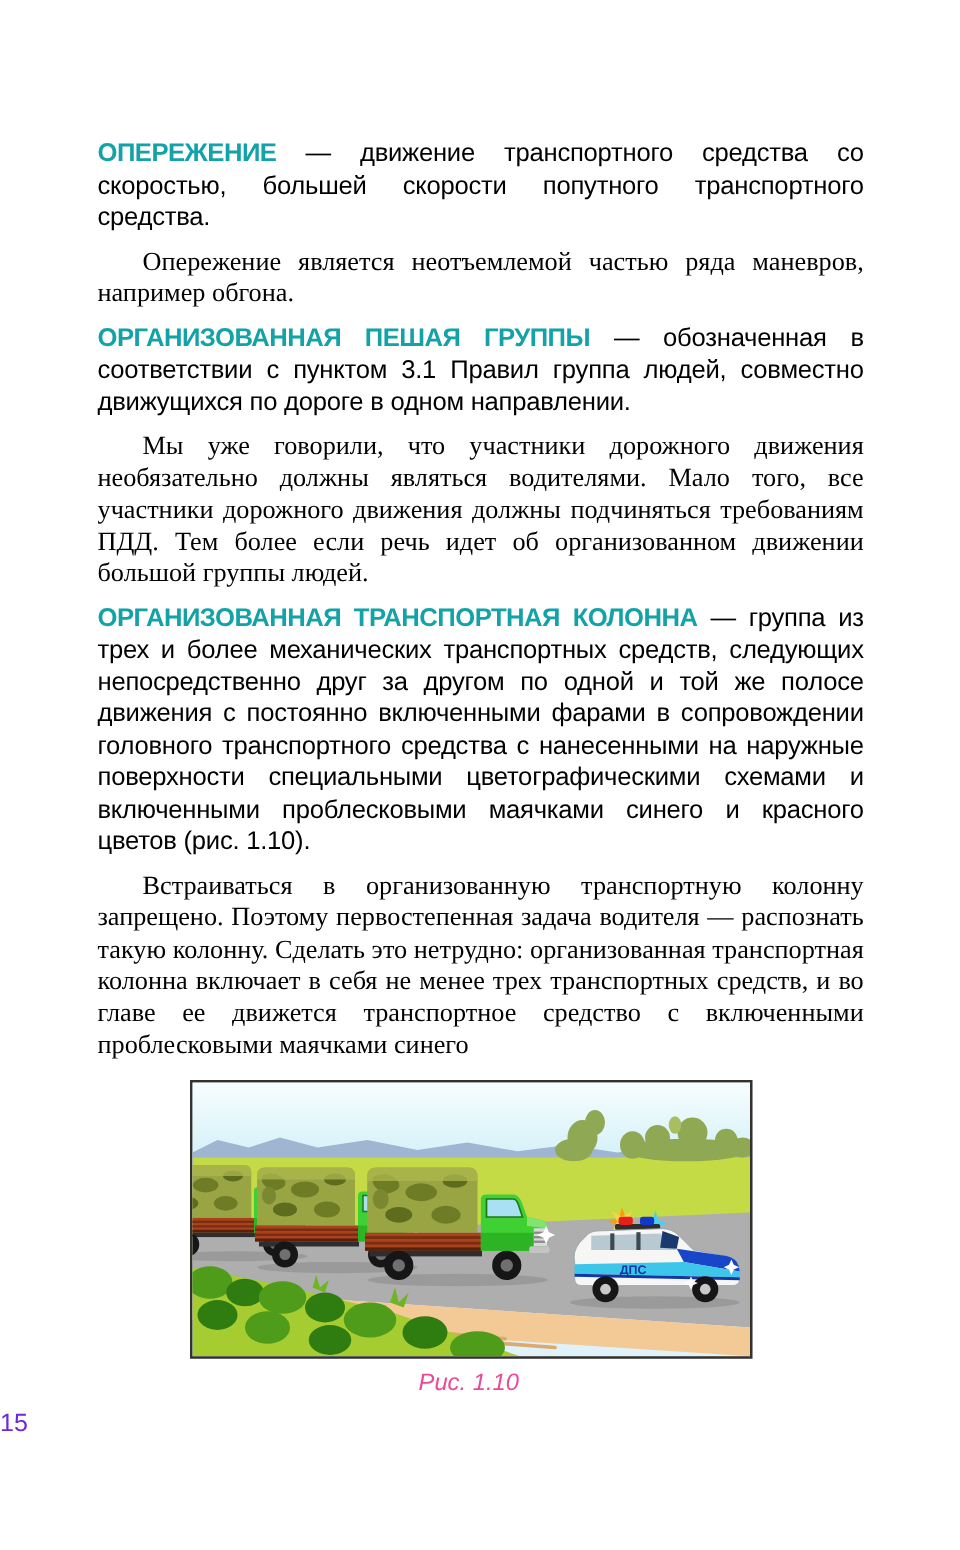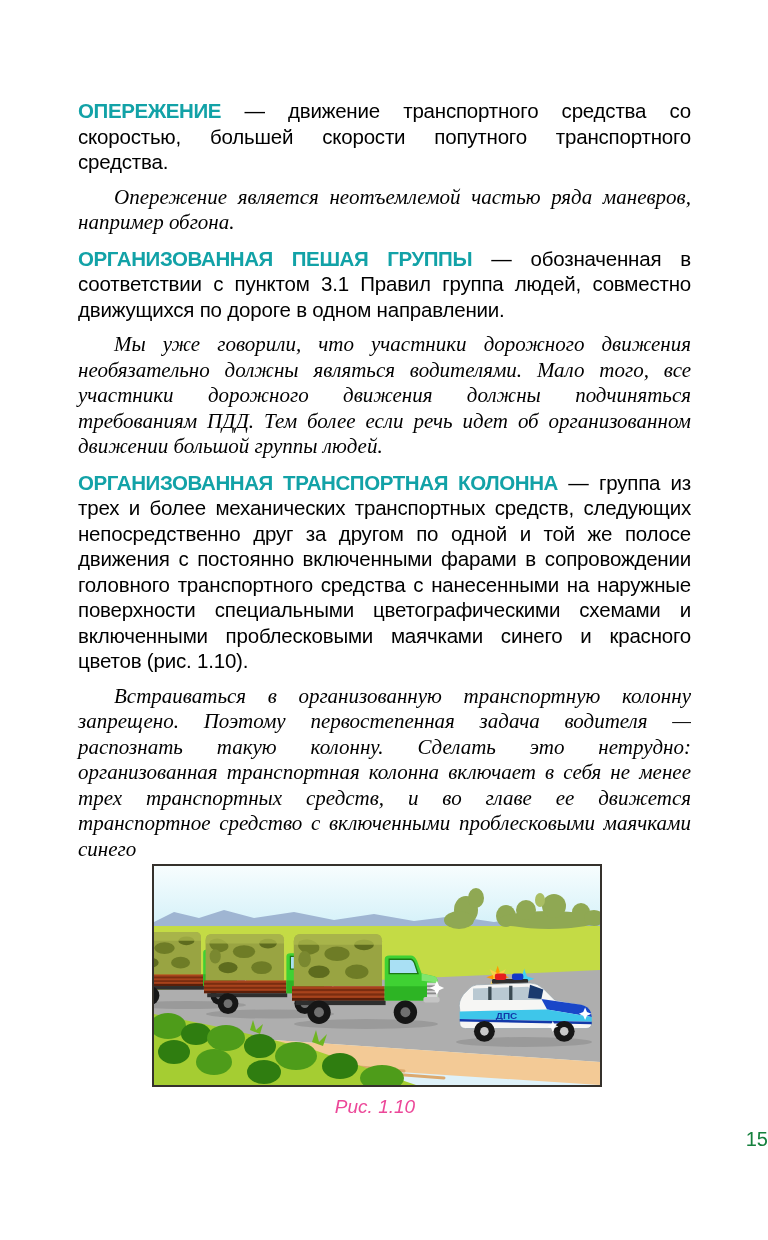--- a/index.html
+++ b/index.html
@@ -16,31 +16,30 @@
   }
   p.def{
     margin:0 0 0 0;
     padding:0;
     font-size:20.5px;
     line-height:25.5px;
     text-align:justify;
     letter-spacing:-0.2px;
     margin-top:10px;
   }
-  p.def:first-child{margin-top:4px;}
+  p.def:first-child{margin-top:16px;}
   p.def .term{
     color:#12a2a7;
     font-weight:bold;
     letter-spacing:-0.4px;
   }
   p.note{
     margin:10px 0 0 0;
     padding:0;
     font-family:"Liberation Serif",serif;
-    font-style:italic;
     font-size:21px;
     line-height:25.5px;
     text-align:justify;
     text-indent:36px;
   }
   .figure{
     position:absolute;left:152px;top:864px;
     width:446px;height:219px;
     border:2px solid #35312c;
     box-sizing:content-box;
@@ -49,23 +48,23 @@
   .figure svg{display:block;}
   .fig-caption{
     position:absolute;left:152px;top:1096px;width:446px;
     text-align:center;
     font-style:italic;
     font-size:19px;
     color:#ec4899;
   }
   .page-number{
     position:absolute;left:0;top:1128px;width:768px;
-    text-align:right;
+    text-align:left;
     font-size:20px;
-    color:#15803d;
+    color:#6d28d9;
   }
 </style>
 </head>
 <body>
 
 <div class="page">
 
   <div class="text-col">
 
     <p class="def"><span class="term">ОПЕРЕЖЕНИЕ</span>

